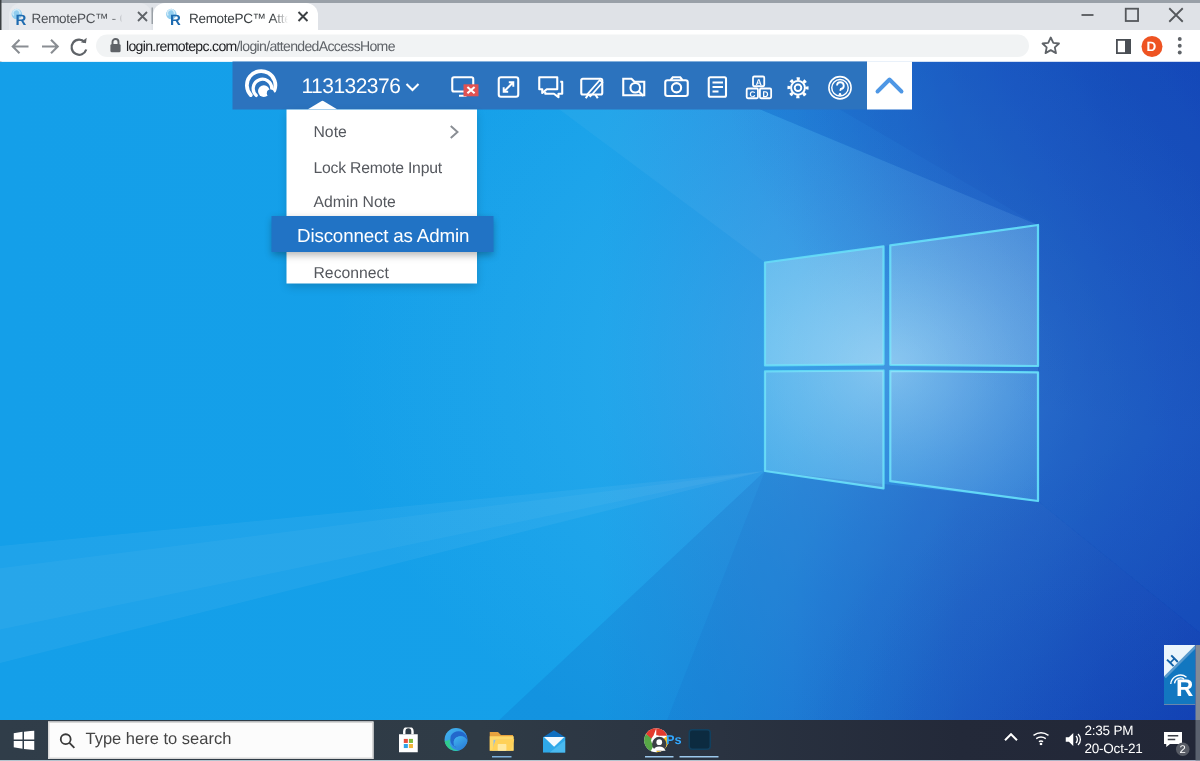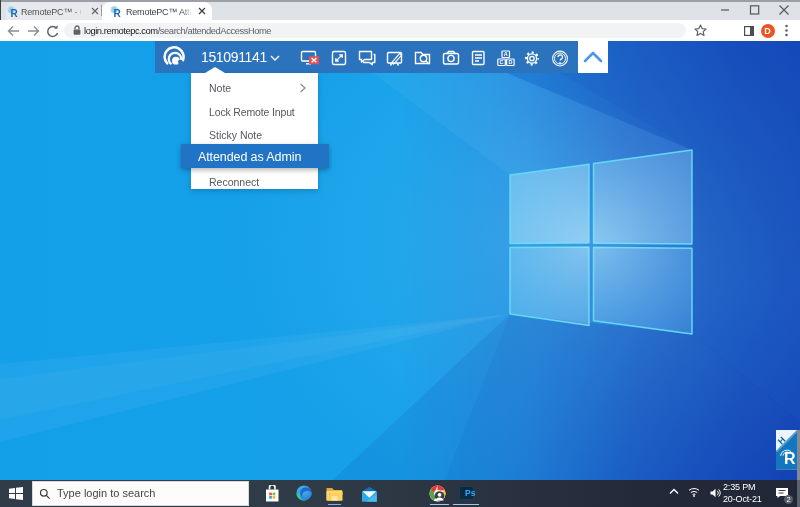--- a/index.html
+++ b/index.html
@@ -115,21 +115,21 @@
 <path d="M49.5,4.2 A5,5 0 1,0 50.5,9"></path>
 <path d="M50.8,1.2 L50.3,4.8 L46.8,4.2" fill="#5F6368" stroke="none"></path>
 </g>
 </svg>
 
 <div class="abs" style="left:64px;top:22.5px;width:622px;height:15px;background:#F1F3F4;border-radius:8px"></div>
 <svg class="abs" style="left:72px;top:24.5px" width="10" height="11" viewBox="0 0 10 11">
 <rect x="1.6" y="4.4" width="6.8" height="5.4" rx="1" fill="#5F6368"></rect>
 <path d="M3,4.4 V3 a2,2 0 0,1 4,0 V4.4" stroke="#5F6368" stroke-width="1.3" fill="none"></path>
 </svg>
-<div class="abs" style="left:84px;top:25px;font-size:9.4px;color:#202124;letter-spacing:-0.45px">login.remotepc.com<span style="color:#5F6368">/search/attendedAccessHome</span></div>
+<div class="abs" style="left:84px;top:25px;font-size:9.4px;color:#202124;letter-spacing:-0.45px">login.remotepc.com<span style="color:#5F6368">/login/attendedAccessHome</span></div>
 
 <svg class="abs" style="left:694px;top:24px" width="13" height="13" viewBox="0 0 13 13">
 <path d="M6.5,1 L8.2,4.6 L12,5 L9.2,7.6 L10,11.4 L6.5,9.4 L3,11.4 L3.8,7.6 L1,5 L4.8,4.6 Z" fill="none" stroke="#5F6368" stroke-width="1.2" stroke-linejoin="round"></path>
 </svg>
 <svg class="abs" style="left:744px;top:26px" width="10" height="10" viewBox="0 0 10 10">
 <rect x="0.6" y="0.6" width="8.8" height="8.8" fill="none" stroke="#4A4E54" stroke-width="1.2"></rect>
 <rect x="6" y="0.6" width="3.4" height="8.8" fill="#4A4E54"></rect>
 </svg>
 <div class="abs" style="left:760.5px;top:23.5px;width:14px;height:14px;border-radius:50%;background:#EE5322;color:#fff;font-size:9px;font-weight:bold;text-align:center;line-height:14px">D</div>
 <svg class="abs" style="left:784px;top:24px" width="5" height="13" viewBox="0 0 5 13">
@@ -145,21 +145,21 @@
 </svg>
 
 <svg class="abs" style="left:163px;top:45.5px" width="23" height="23" viewBox="0 0 23 23">
 <g fill="none" stroke="#ffffff" stroke-linecap="round">
 <path d="M4.2,17.4 A9.5,9.5 0 1,1 19.9,14.4" stroke-width="2.5"></path>
 <path d="M7.8,17.6 A6.2,6.2 0 1,1 18.2,13.2" stroke-width="2.2"></path>
 </g>
 <circle cx="12.9" cy="14.7" r="3.9" fill="#ffffff"></circle>
 <circle cx="17.3" cy="16.1" r="2.4" fill="#2C73BE"></circle>
 </svg>
-<div class="abs" id="rpcid" style="left:201px;top:49px;font-size:14px;color:#ffffff;letter-spacing:-0.35px">151091141</div>
+<div class="abs" id="rpcid" style="left:201px;top:49px;font-size:14px;color:#ffffff;letter-spacing:-0.35px">113132376</div>
 <svg class="abs" style="left:269px;top:54px" width="12" height="8" viewBox="0 0 12 8">
 <path d="M2,2 L6,6 L10,2" fill="none" stroke="#ffffff" stroke-width="1.4"></path>
 </svg>
 
 <svg class="abs" style="left:298px;top:48px" width="274" height="19" viewBox="0 0 274 19">
 <g fill="none" stroke="#ffffff" stroke-width="1.4">
 
 <rect x="3.5" y="3.5" width="14" height="9.5" rx="1.2"></rect>
 <path d="M8,15.8 L13,15.8"></path>
 <rect x="11" y="8.2" width="10" height="8" fill="#E05252" stroke="none"></rect>
@@ -208,23 +208,23 @@
 
 <div class="abs" style="left:191px;top:72.5px;width:127px;height:116.5px;background:#ffffff;box-shadow:0 2px 6px rgba(0,0,0,0.18)"></div>
 <svg class="abs" style="left:205px;top:67px" width="20" height="6" viewBox="0 0 20 6">
       <polygon points="10,0 20,6 0,6" fill="#ffffff"></polygon>
     </svg>
 <div class="abs" style="left:209px;top:82px;font-size:10.5px;color:#55585E">Note</div>
 <svg class="abs" style="left:299px;top:83px" width="7" height="10" viewBox="0 0 7 10">
       <path d="M1.5,1 L6,5 L1.5,9" fill="none" stroke="#8A8E94" stroke-width="1.3"></path>
     </svg>
 <div class="abs" style="left:209px;top:105.5px;font-size:10.5px;letter-spacing:-0.15px;color:#55585E">Lock Remote Input</div>
-<div class="abs" style="left:209px;top:128.5px;font-size:10.5px;color:#55585E">Sticky Note</div>
+<div class="abs" style="left:209px;top:128.5px;font-size:10.5px;color:#55585E">Admin Note</div>
 <div class="abs" style="left:181px;top:144.3px;width:148px;height:23.5px;background:#2173C5;box-shadow:0 2px 5px rgba(0,0,0,0.3)"></div>
-<div class="abs" style="left:198px;top:149.5px;font-size:12.5px;color:#ffffff;letter-spacing:-0.1px">Attended as Admin</div>
+<div class="abs" style="left:198px;top:149.5px;font-size:12.5px;color:#ffffff;letter-spacing:-0.1px">Disconnect as Admin</div>
 <div class="abs" style="left:209px;top:176px;font-size:10.5px;color:#55585E">Reconnect</div>
 
 <svg class="abs" style="left:775.5px;top:429.5px" width="21" height="40.5" viewBox="0 0 21 40.5">
 <rect x="0" y="0" width="21" height="39.5" fill="#1277C0"></rect>
 <polygon points="0,0 21,0 0,21" fill="#EAF5FC"></polygon>
 <polygon points="21,0 0,21 1.2,22.2 21,2.4" fill="#C9D6E2" opacity="0.38"></polygon>
 <text x="1.5" y="12.5" font-size="9" font-weight="bold" fill="#1262A8" font-family="Liberation Sans" transform="rotate(-45 6.5 9)">H</text>
 <g fill="none" stroke="#ffffff" stroke-width="0.9">
 <path d="M4.5,26 A6.5,6.5 0 0,1 15,21.5"></path>
 <path d="M7,25.6 A4,4 0 0,1 13.4,22.8"></path>
@@ -244,21 +244,21 @@
         <polygon points="0,7 6,7 6,12.1 0,11.2"></polygon>
         <polygon points="7,7 14,7 14,13 7,12.25"></polygon>
       </g>
 </svg>
 
 <div class="abs" style="left:31.5px;top:481px;width:217px;height:25px;background:#FCFCFC;border:1px solid #D8D8D8"></div>
 <svg class="abs" style="left:39px;top:487.5px" width="12" height="12" viewBox="0 0 12 12">
 <circle cx="4.8" cy="4.8" r="3.3" fill="none" stroke="#3A3A3A" stroke-width="1.2"></circle>
       <path d="M7.3,7.3 L10.6,10.6" stroke="#3A3A3A" stroke-width="1.2"></path>
 </svg>
-<div class="abs" style="left:57px;top:487px;font-size:11px;color:#444">Type login to search</div>
+<div class="abs" style="left:57px;top:487px;font-size:11px;color:#444">Type here to search</div>
 
 <svg class="abs" style="left:264.5px;top:485px" width="14.5" height="17.5" viewBox="0 0 14.5 17.5">
 <path d="M1,4.5 H13.5 V16.5 H1 Z" fill="#ffffff"></path>
 <path d="M4.5,4.5 V2.5 a2.7,2.7 0 0,1 5.5,0 V4.5" fill="none" stroke="#ffffff" stroke-width="1.6"></path>
 <rect x="4.2" y="7.6" width="2.7" height="2.7" fill="#E84E3C"></rect>
       <rect x="7.6" y="7.6" width="2.7" height="2.7" fill="#7DBB3B"></rect>
 <rect x="4.2" y="11" width="2.7" height="2.7" fill="#2FA3E8"></rect>
       <rect x="7.6" y="11" width="2.7" height="2.7" fill="#F2B53A"></rect>
 </svg>
 
@@ -301,21 +301,21 @@
 <path d="M1.6,4.4 a8,8 0 0,0 3.3,11.3 L8,9.5 Z" fill="#57A746"></path>
 <path d="M15.9,5.5 a8,8 0 0,1 -7.4,11 L11.5,9 Z" fill="#FCC317"></path>
 <circle cx="8.5" cy="8.5" r="3.4" fill="#fff"></circle>
 <circle cx="10.5" cy="11" r="4.8" fill="#3B3F46"></circle>
 <circle cx="10.5" cy="9.8" r="1.9" fill="#fff"></circle>
 <path d="M6.3,15.5 a4.5,4.5 0 0,1 8.4,0 Z" fill="#fff"></path>
 </svg>
 <div class="abs" style="left:430px;top:503.5px;width:19px;height:1.6px;background:#9CC8EC"></div>
 
 <div class="abs" style="left:459px;top:486px;width:15px;height:14px;background:#0C2B40;border-radius:2.5px;border:1px solid #11405F"></div>
-<div class="abs" style="left:465px;top:487.5px;font-size:8.5px;font-weight:bold;color:#31A8FF">Ps</div>
+<div class="abs" style="left:444px;top:487.5px;font-size:8.5px;font-weight:bold;color:#31A8FF">Ps</div>
 <div class="abs" style="left:453px;top:503.5px;width:26px;height:1.6px;background:#9CC8EC"></div>
 
 <svg class="abs" style="left:669px;top:488px" width="10" height="7" viewBox="0 0 10 7">
       <path d="M1,5.5 L5,1.5 L9,5.5" fill="none" stroke="#ffffff" stroke-width="1.3"></path>
     </svg>
 <svg class="abs" style="left:688px;top:487px" width="12" height="10" viewBox="0 0 12 10">
 <g fill="none" stroke="#ffffff" stroke-width="1">
 <path d="M1,3.2 A9,9 0 0,1 11,3.2"></path>
         <path d="M2.8,5.4 A6,6 0 0,1 9.2,5.4"></path>
         <path d="M4.6,7.4 A3,3 0 0,1 7.4,7.4"></path>

